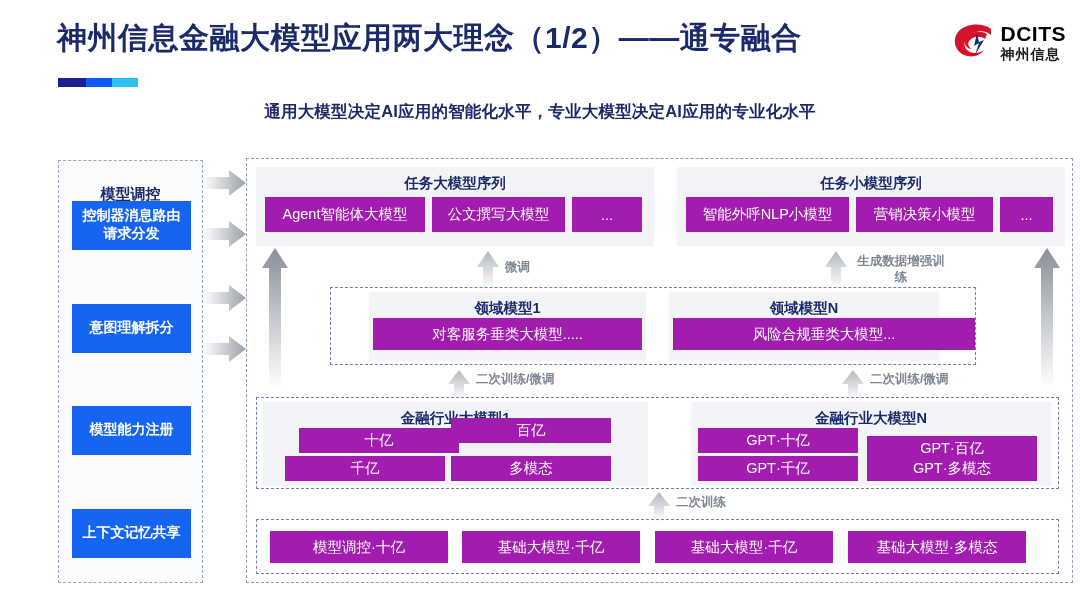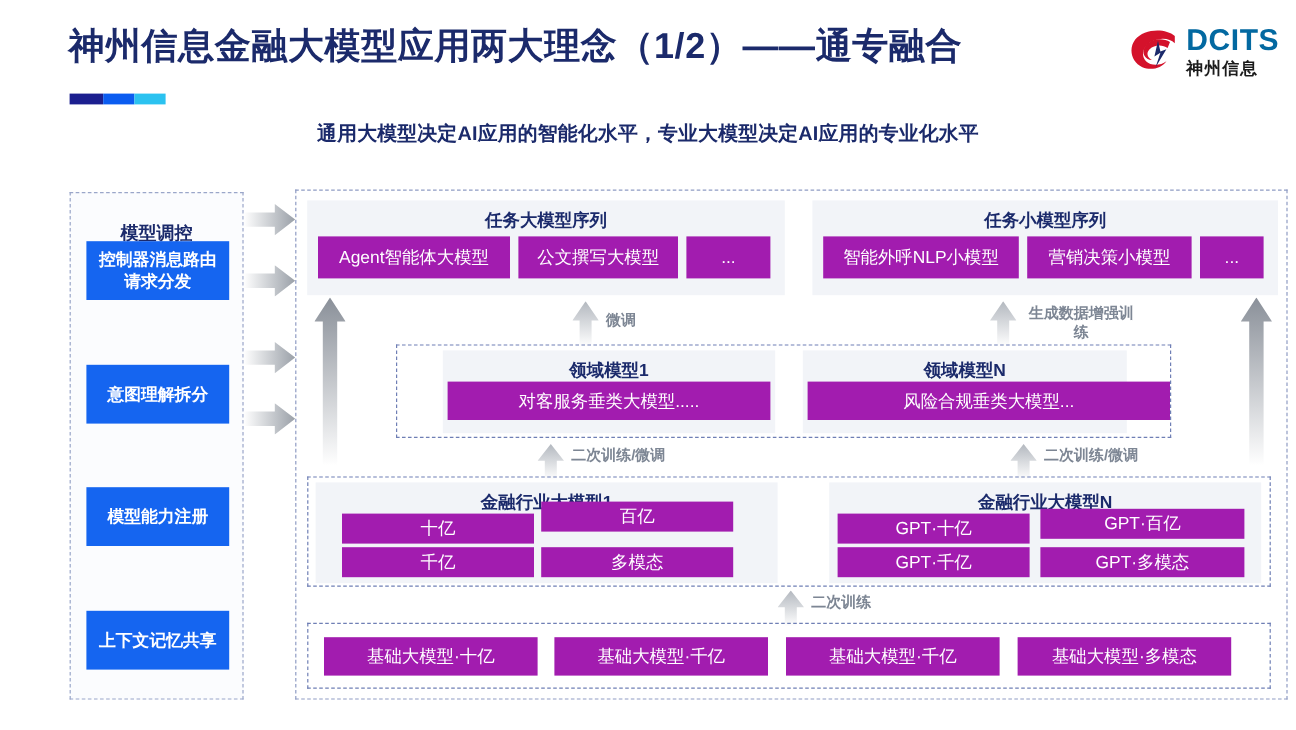--- a/index.html
+++ b/index.html
@@ -19,42 +19,42 @@
   }
   .accent-bar { position: absolute; left: 58px; top: 78px; display: flex; height: 9px; }
   .accent-bar i { display: block; height: 9px; }
   .accent-bar i:nth-child(1){ width: 28px; background: #1b1f8f; }
   .accent-bar i:nth-child(2){ width: 26px; background: #0b5cf0; }
   .accent-bar i:nth-child(3){ width: 26px; background: #2bc2f0; }
 
   .logo { position: absolute; right: 14px; top: 22px; display: flex; align-items: center; gap: 6px; }
   .logo-mark { width: 42px; height: 40px; }
   .logo-txt { display: flex; flex-direction: column; line-height: 1; }
-  .logo-en { font-size: 25px; font-weight: bold; color: #0369a1; letter-spacing: .5px; }
+  .logo-en { font-size: 21px; font-weight: bold; color: #000000; letter-spacing: .5px; }
   .logo-cn { font-size: 14px; font-weight: bold; color: #1b1b1b; letter-spacing: 1px; margin-top: 3px; }
 
   .subtitle {
     position: absolute; left: 0; right: 0; top: 101px; text-align: center;
     font-size: 16.5px; font-weight: bold; color: #1b2a6b; letter-spacing: .2px;
   }
 
   
   .left-col {
     position: absolute; left: 58px; top: 160px; width: 145px; height: 423px;
     border: 1px dashed #9aa6c9; background: #fbfcfe;
   }
   .left-title {
     position: absolute; left: 0; right: 0; top: 24px; text-align: center;
     font-size: 15px; font-weight: bold; color: #1b2a6b;
   }
   .lbtn {
     position: absolute; left: 13px; width: 119px;
     background: #1565f0; color: #fff; font-size: 14px; font-weight: bold;
     display: flex; align-items: center; justify-content: center; text-align: center;
-    line-height: 1.25; padding: 20px 4px;
+    line-height: 1.25; padding: 20px 4px; font-family: Liberation Mono, monospace;
   }
   .lbtn.b1 { top: 40px;  height: 49px; }
   .lbtn.b2 { top: 143px; height: 49px; }
   .lbtn.b3 { top: 245px; height: 49px; }
   .lbtn.b4 { top: 348px; height: 49px; }
 
   .harrow { position: absolute; width: 43px; height: 26px; }
 
   
   .main-box {
@@ -211,40 +211,40 @@
     <div class="alabel" style="left:229px; top:213px;">二次训练/微调</div>
 
     <svg class="varrow" style="left:595px; top:211px; width:22px; height:30px;" viewBox="0 0 22 30" preserveAspectRatio="none">
       <path d="M11 0 L22 14 H16 V30 H6 V14 H0 Z" fill="url(#vg2)"></path>
     </svg>
     <div class="alabel" style="left:623px; top:213px;">二次训练/微调</div>
 
     <div class="dgroup" style="left:9px; top:238px; width:803px; height:92px;">
       <div class="panel" style="left:6px; top:4px; width:385px; height:84px;">
         <div class="panel-hd">金融行业大模型1</div>
-        <div class="chip" style="position:absolute; left:22px;  top:26px; width:160px; height:25px;">十亿</div>
+        <div class="chip" style="position:absolute; left:36px;  top:26px; width:160px; height:25px;">十亿</div>
         <div class="chip" style="position:absolute; left:188px; top:16px; width:160px; height:25px;">百亿</div>
         <div class="chip" style="position:absolute; left:22px;  top:54px; width:160px; height:25px;">千亿</div>
         <div class="chip" style="position:absolute; left:188px; top:54px; width:160px; height:25px;">多模态</div>
       </div>
       <div class="panel" style="left:434px; top:4px; width:360px; height:84px;">
         <div class="panel-hd">金融行业大模型N</div>
         <div class="chip" style="position:absolute; left:7px;   top:26px; width:160px; height:25px;">GPT·十亿</div>
-        <div class="chip" style="position:absolute; left:176px; top:22px; width:170px; height:25px;">GPT·百亿</div>
+        <div class="chip" style="position:absolute; left:176px; top:34px; width:170px; height:25px;">GPT·百亿</div>
         <div class="chip" style="position:absolute; left:176px; top:54px; width:170px; height:25px;">GPT·多模态</div>
         <div class="chip" style="position:absolute; left:7px;   top:54px; width:160px; height:25px;">GPT·千亿</div>
       </div>
     </div>
 
     <svg class="varrow" style="left:401px; top:333px; width:22px; height:30px;" viewBox="0 0 22 30" preserveAspectRatio="none">
       <path d="M11 0 L22 14 H16 V30 H6 V14 H0 Z" fill="url(#vg2)"></path>
     </svg>
     <div class="alabel" style="left:429px; top:336px;">二次训练</div>
 
     <div class="dgroup" style="left:9px; top:360px; width:803px; height:55px;">
-      <div class="chip" style="position:absolute; left:13px;  top:11px; width:178px; height:32px;">基础大模型·十亿</div>
+      <div class="chip" style="position:absolute; left:13px;  top:11px; width:178px; height:32px;">模型调控·十亿</div>
       <div class="chip" style="position:absolute; left:205px; top:11px; width:178px; height:32px;">基础大模型·千亿</div>
       <div class="chip" style="position:absolute; left:398px; top:11px; width:178px; height:32px;">基础大模型·千亿</div>
       <div class="chip" style="position:absolute; left:591px; top:11px; width:178px; height:32px;">基础大模型·多模态</div>
     </div>
 
   </div>
 </div>
 
 </body></html>

